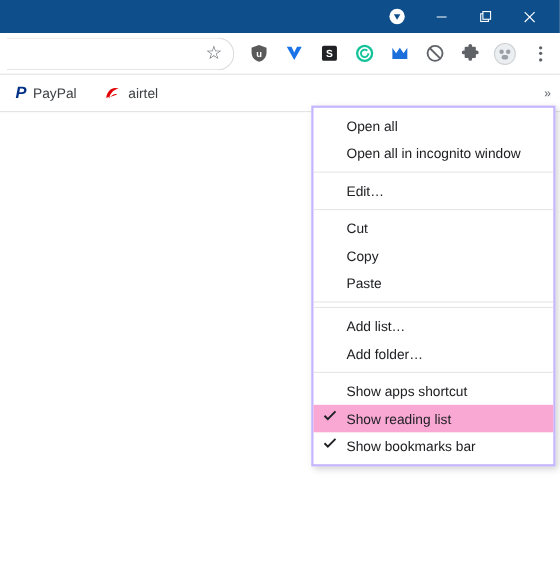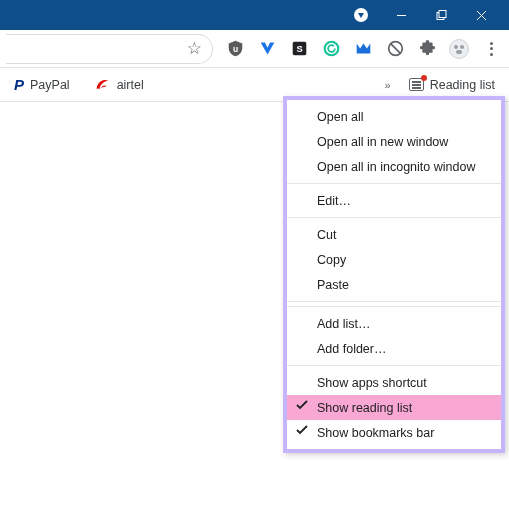--- a/index.html
+++ b/index.html
@@ -14,21 +14,21 @@
   .ext { width: 24px; height: 24px; display: flex; align-items: center; justify-content: center; color: #5f6368; }
   .ext svg { width: 17px; height: 17px; }
   .bmbar { height: 34px; display: flex; align-items: center; padding: 0 8px; gap: 12px; border-bottom: 1px solid #e3e3e3; color: #3c4043; font-size: 12.5px; }
   .bm-item { display: flex; align-items: center; gap: 6px; padding: 4px 6px; border-radius: 4px; }
   .spacer { flex: 1; }
   .chev { color: #5f6368; font-size: 11px; }
   .folder-ico { width: 15px; height: 12px; background: #ffd76a; border: 1px solid #d6a727; border-radius: 2px; display: inline-block; }
   .rl-ico { width: 15px; height: 13px; border: 1.5px solid #5f6368; border-radius: 2px; position: relative; display: inline-block; }
   .rl-ico::before { content: ""; position: absolute; left: 2px; top: 2px; width: 9px; height: 1.5px; background: #5f6368; box-shadow: 0 3px 0 #5f6368, 0 6px 0 #5f6368; }
   .rl-ico .dot { position: absolute; top: -4px; right: -4px; width: 6px; height: 6px; border-radius: 50%; background: #d93025; }
-  .ctx { position: absolute; top: 96px; right: 4px; width: 222px; background: #fff; border: 4px solid #c4b5fd; box-shadow: 2px 2px 6px rgba(0,0,0,0.18); padding: 4px 0; }
+  .ctx { position: absolute; top: 96px; right: 4px; width: 222px; background: #fff; border: 2px solid #c4b5fd; box-shadow: 2px 2px 6px rgba(0,0,0,0.18); padding: 4px 0; }
   .ctx-item { display: flex; align-items: center; height: 25px; padding: 0 12px 0 30px; position: relative; color: #202124; font-size: 12.5px; }
   .ctx-item.highlight { background: #f9a8d4; }
   .ctx-sep { height: 1px; background: #e5e5e5; margin: 4px 0; }
   .ctx-item .check { position: absolute; left: 8px; top: 3px; width: 14px; height: 14px; }
   .pp-ico { font-weight: bold; font-style: italic; color: #003087; font-size: 15px; }
   .airtel-ico { width: 17px; height: 17px; display: inline-block; }
   .profile-ico { width: 20px; height: 20px; border-radius: 50%; background: #eceff1; border: 1px solid #cfd2d4; position: relative; }
   .profile-ico::before, .profile-ico::after { content: ""; position: absolute; background: #9aa0a6; border-radius: 50%; }
   .profile-ico::before { width: 4px; height: 4px; top: 5px; left: 4px; box-shadow: 6px 0 0 #9aa0a6; }
   .profile-ico::after { width: 6px; height: 4px; bottom: 4px; left: 6px; border-radius: 3px; }
@@ -127,34 +127,25 @@
     <span>PayPal</span>
   </div>
   <div class="bm-item">
     <span class="airtel-ico"><svg viewBox="0 0 20 20">
           <path fill="#e40000" d="M3 15c1-8 8-13 14-9-2-1-9 1-11 10 3-4 7-6 9-4-3 0-8 3-12 3z"></path>
         </svg></span>
     <span>airtel</span>
   </div>
   <div class="spacer"></div>
   <span class="chev">»</span>
-  <div class="bm-item">
-    <span class="rl-ico">
-        <span class="dot"></span>
-      </span>
-    <span>Reading list</span>
-  </div>
 </div>
 
 <div class="ctx">
   <div class="ctx-item">
       <span>Open all</span>
-    </div>
-  <div class="ctx-item">
-      <span>Open all in new window</span>
     </div>
   <div class="ctx-item">
       <span>Open all in incognito window</span>
     </div>
   <div class="ctx-sep"></div>
   <div class="ctx-item">
       <span>Edit…</span>
     </div>
   <div class="ctx-sep"></div>
   <div class="ctx-item">

